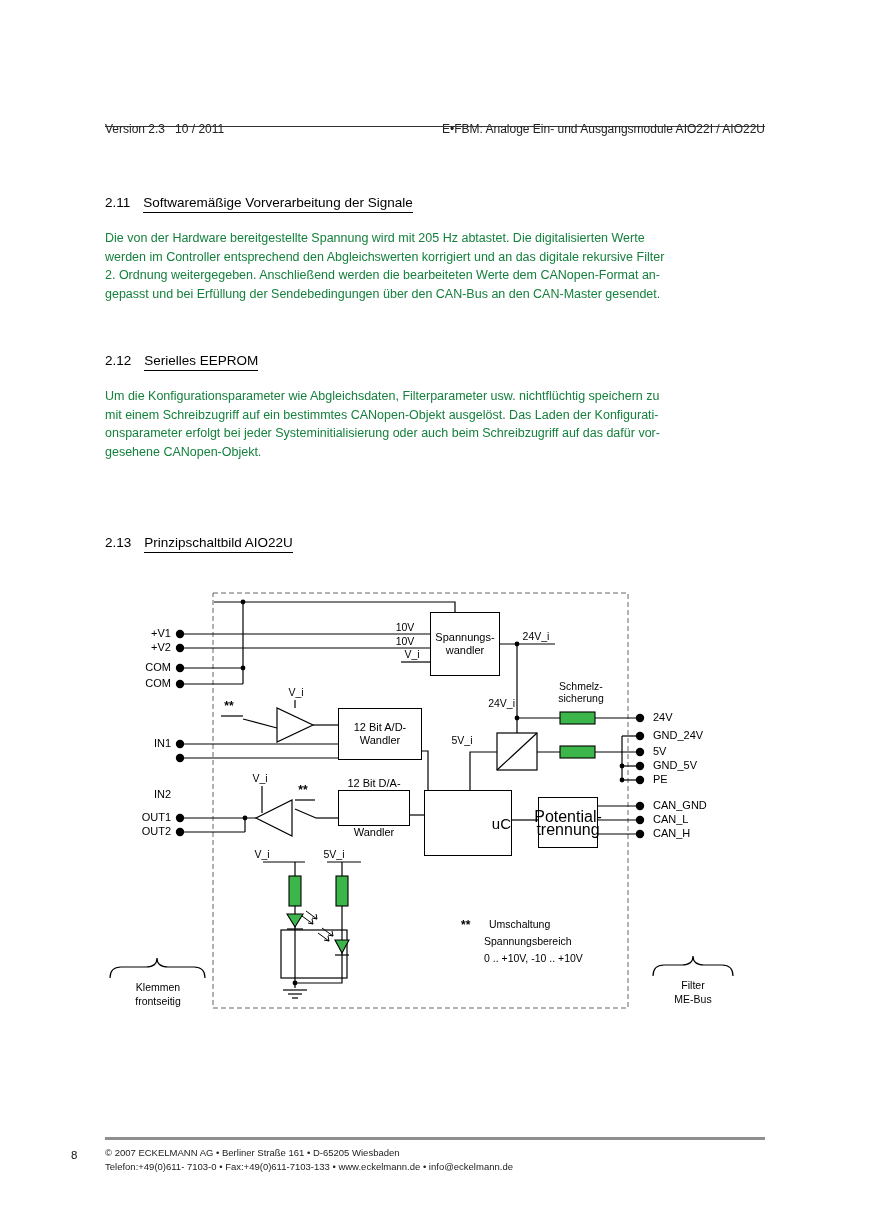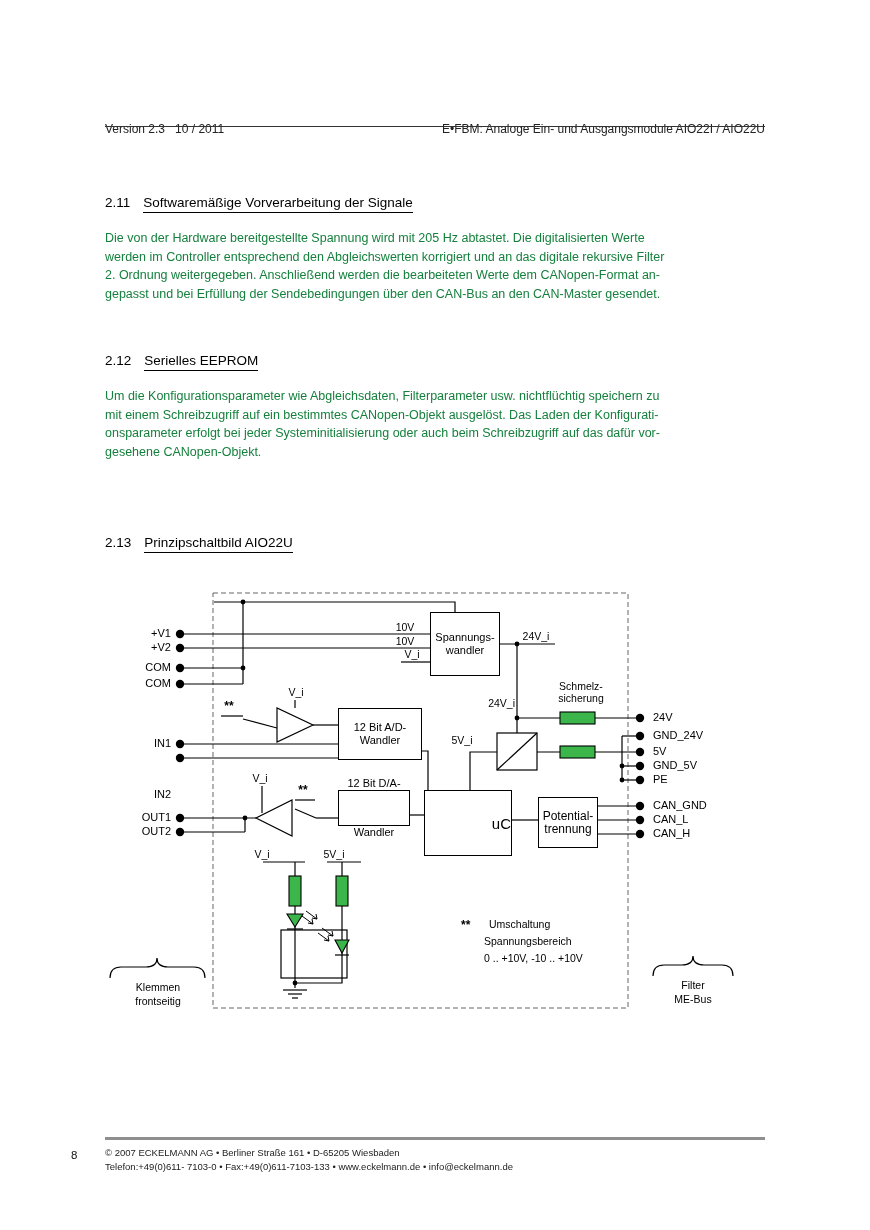--- a/index.html
+++ b/index.html
@@ -13,21 +13,21 @@
   .sec-num{margin-right:13px;}
   .sec-title{border-bottom:1px solid #000;padding-bottom:2px;}
   .para{position:absolute;left:105px;font-size:12.5px;line-height:18.6px;color:#15803d;}
   .pline{white-space:nowrap;}
   .diagram{position:absolute;left:105px;top:588px;width:660px;height:430px;font-size:10.5px;color:#000;}
   .diagram svg{position:absolute;left:0;top:0;}
   .blk{position:absolute;box-sizing:border-box;border:1.4px solid #000;background:#fff;
        display:flex;flex-direction:column;align-items:center;justify-content:center;
        text-align:center;font-size:11px;line-height:13px;}
   .mcu-label{font-size:15px;}
-  .iso{font-size:12px;}
+  .iso{font-size:16px;}
   .dlabel{position:absolute;text-align:center;line-height:12px;}
   .lt{position:absolute;left:8px;width:58px;text-align:right;font-size:11px;line-height:13px;}
   .rt{position:absolute;left:548px;font-size:11px;line-height:13px;white-space:nowrap;}
   .stars{font-weight:bold;font-size:12px;}
   .notetxt{position:absolute;text-align:left;line-height:13px;white-space:nowrap;}
   .bracetxt{position:absolute;text-align:center;line-height:14px;}
   .ftr-rule{position:absolute;left:105px;top:1137px;width:660px;height:3px;background:#8f8f8f;}
   .pageno{position:absolute;left:71px;top:1149px;font-size:11.5px;color:#111;}
   .ftr{position:absolute;left:105px;font-size:9.5px;color:#222;white-space:nowrap;}
 </style>

